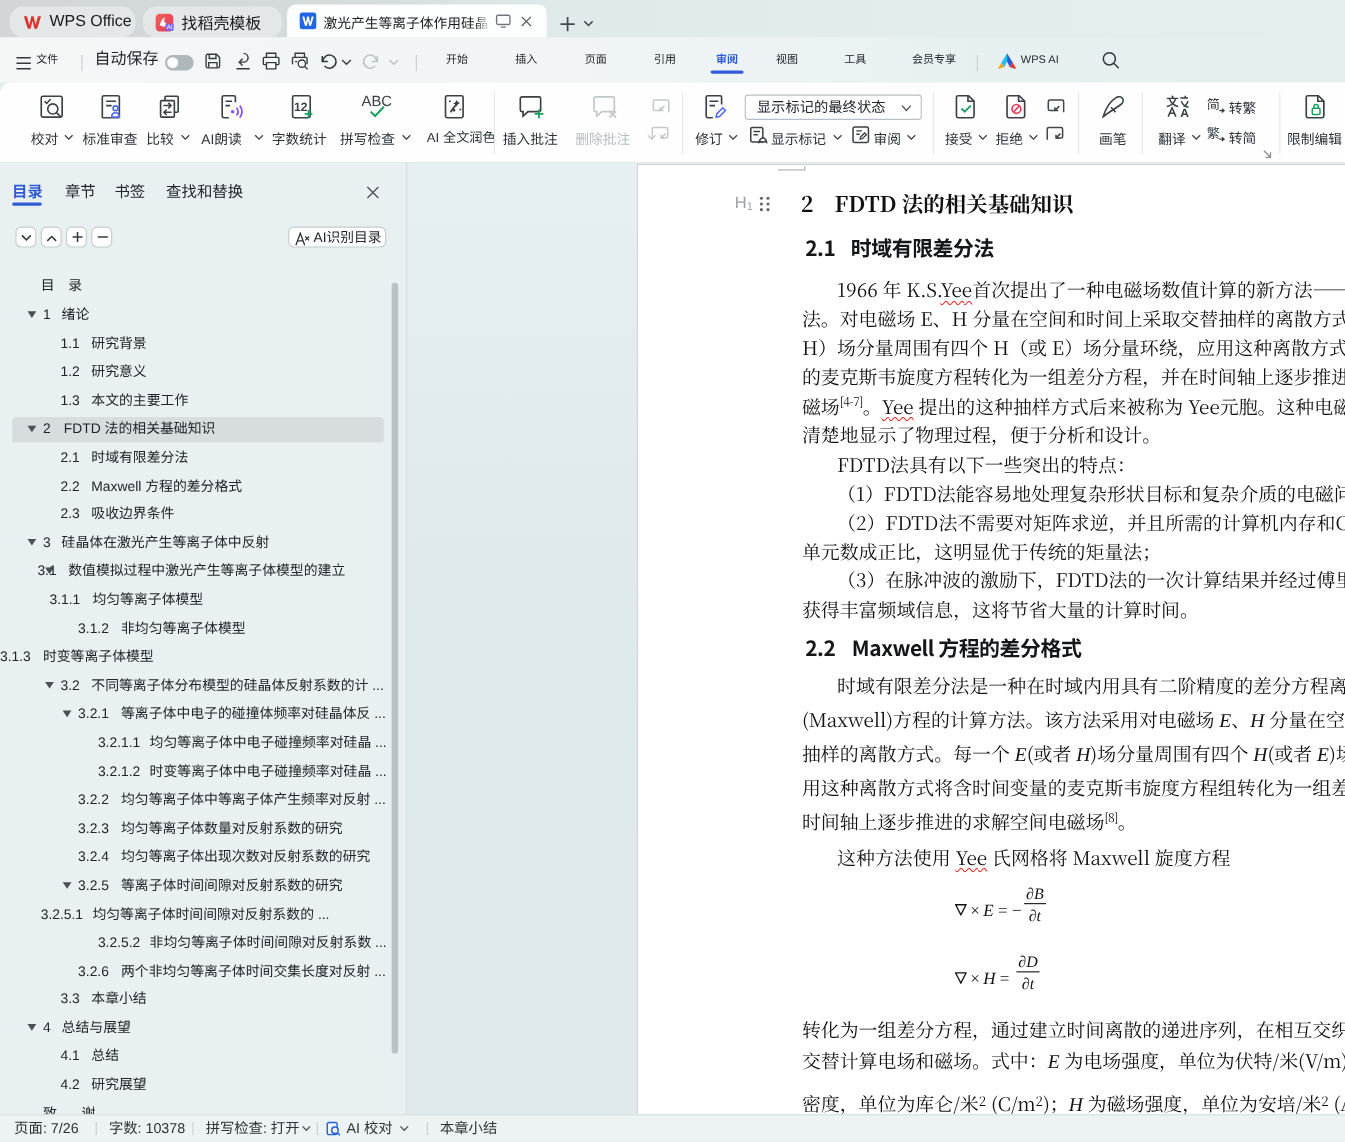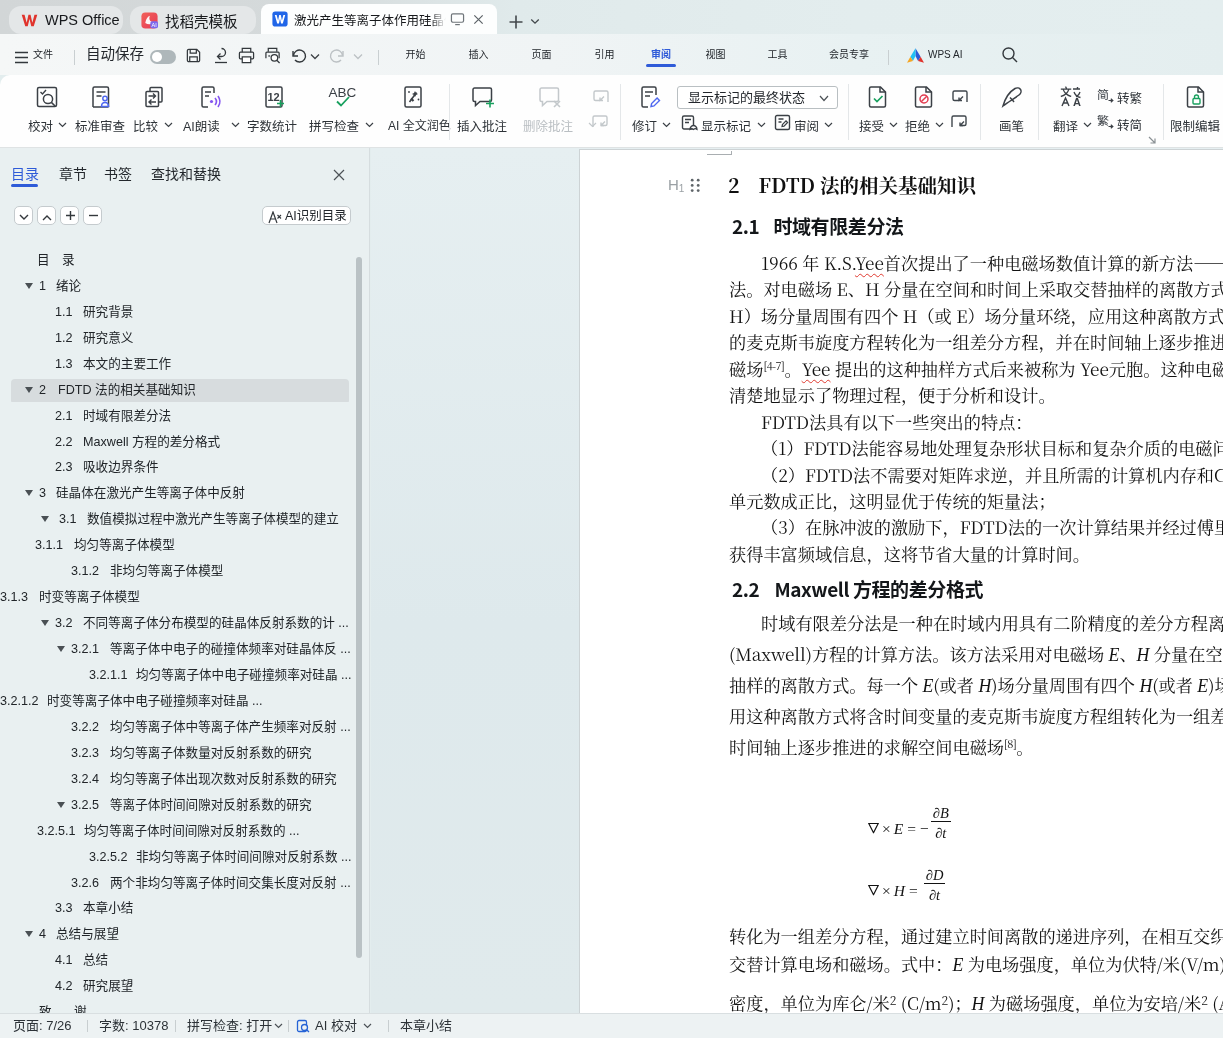--- a/index.html
+++ b/index.html
@@ -405,20 +405,21 @@
       <div class="bl" style="left:181px;top:313.5px">（2）FDTD法不需要对矩阵求逆，并且所需的计算机内存和CPU时间与分割</div>
       <div class="bl" style="left:149px;top:339.9px">单元数成正比，这明显优于传统的矩量法；</div>
       <div class="bl" style="left:181px;top:366.3px">（3）在脉冲波的激励下，FDTD法的一次计算结果并经过傅里叶变换可以</div>
       <div class="bl" style="left:149px;top:392.8px">获得丰富频域信息，这将节省大量的计算时间。</div>
       <div class="abs h2line" style="left:152px;top:427px;font-size:19px;white-space:nowrap"><span style="margin-right:15px">2.2</span>Maxwell 方程的差分格式</div>
       <div class="bl" style="left:181px;top:462.3px">时域有限差分法是一种在时域内用具有二阶精度的差分方程离散化麦克斯韦</div>
       <div class="bl" style="left:149px;top:493.3px">(Maxwell)方程的计算方法。该方法采用对电磁场 <i>E</i>、<i>H</i> 分量在空间和时间上交替</div>
       <div class="bl" style="left:149px;top:524.3px">抽样的离散方式。每一个 <i>E</i>(或者 <i>H</i>)场分量周围有四个 <i>H</i>(或者 <i>E</i>)场分量环绕，应</div>
       <div class="bl" style="left:149px;top:555.4px">用这种离散方式将含时间变量的麦克斯韦旋度方程组转化为一组差分方程，在</div>
       <div class="bl" style="left:149px;top:586.4px">时间轴上逐步推进的求解空间电磁场<sup class="ref">[8]</sup>。</div>
+      <div class="bl" style="left:181px;top:617.5px">这种方法使用 <span class="wavy">Yee</span> 氏网格将 Maxwell 旋度方程</div>
       <div class="fwrap" style="left:288px;top:653px">
         <span class="fmain"><svg width="11" height="11" viewBox="0 0 11 11" style="margin-right:3px">
               <path d="M0.8 1 H10.2 L5.5 10.2 Z" fill="none" stroke="#121212" stroke-width="1.2"></path>
             </svg>×<i style="margin-left:3px">E</i><span style="margin:0 4px">=</span>−</span>
         <span class="frac">
             <span class="ftop">∂<i>B</i></span>
             <span class="fbot">∂<i>t</i></span>
           </span>
       </div>
       <div class="fwrap" style="left:288px;top:715px">
@@ -429,21 +430,21 @@
             <span class="ftop">∂<i>D</i></span>
             <span class="fbot">∂<i>t</i></span>
           </span>
       </div>
       <div class="bl" style="left:149px;top:774.8px">转化为一组差分方程，通过建立时间离散的递进序列，在相互交织的网络空间中</div>
       <div class="bl" style="left:149px;top:803.2px">交替计算电场和磁场。式中：<i>E</i> 为电场强度，单位为伏特/米(V/m)； 为电通量</div>
       <div class="bl" style="left:149px;top:841.7px">密度，单位为库仑/米<sup class="ref2">2</sup> (C/m<sup class="ref2">2</sup>)；<i>H</i> 为磁场强度，单位为安培/米<sup class="ref2">2</sup> (A/m)；</div>
     </div>
   </div>
   <div id="sidebar">
-    <span class="stab" style="left:11px;color:#2e5bd8;font-weight:400">目录</span>
+    <span class="stab" style="left:11px;color:#2e5bd8;font-weight:700">目录</span>
     <span class="stab" style="left:59px">章节</span>
     <span class="stab" style="left:104px">书签</span>
     <span class="stab" style="left:151px">查找和替换</span>
     <svg class="abs" style="left:333px;top:21px" width="12" height="12" viewBox="0 0 12 12">
         <path d="M1 1 L11 11 M11 1 L1 11" stroke="#4c5257" stroke-width="1.2"></path>
       </svg>
     <div class="abs" style="left:11px;top:36px;width:27px;height:3px;border-radius:2px;background:#2e5bd8"></div>
     <div class="sbtn" style="left:14px"><svg width="10" height="7" viewBox="0 0 10 7" style="margin:5px 0 0 4px">
           <path d="M1 1 L5 5 L9 1" fill="none" stroke="#33383c" stroke-width="1.4"></path>
         </svg></div>
@@ -467,28 +468,28 @@
       <div class="tocrow" style="top:100px"><span style="position:relative;padding-left:37px;display:inline-block"><span class="n" style="width:25px">目</span>录</span></div>
       <div class="tocrow" style="top:126px"><i class="tarr" style="left:25px"></i><span style="position:relative;padding-left:39px;display:inline-block"><span class="n" style="width:17px">1</span>绪论</span></div>
       <div class="tocrow" style="top:152px"><span style="position:relative;padding-left:55px;display:inline-block"><span class="n" style="width:28px">1.1</span>研究背景</span></div>
       <div class="tocrow" style="top:178px"><span style="position:relative;padding-left:55px;display:inline-block"><span class="n" style="width:28px">1.2</span>研究意义</span></div>
       <div class="tocrow" style="top:204px"><span style="position:relative;padding-left:55px;display:inline-block"><span class="n" style="width:28px">1.3</span>本文的主要工作</span></div>
       <div class="tocrow" style="top:230px"><b class="abs" style="left:11px;top:1px;width:338px;height:25px;background:#d7dcde;border-radius:4px"></b><i class="tarr" style="left:25px"></i><span style="position:relative;padding-left:39px;display:inline-block"><span class="n" style="width:19px">2</span>FDTD 法的相关基础知识</span></div>
       <div class="tocrow" style="top:256px"><span style="position:relative;padding-left:55px;display:inline-block"><span class="n" style="width:28px">2.1</span>时域有限差分法</span></div>
       <div class="tocrow" style="top:282px"><span style="position:relative;padding-left:55px;display:inline-block"><span class="n" style="width:28px">2.2</span>Maxwell 方程的差分格式</span></div>
       <div class="tocrow" style="top:307px"><span style="position:relative;padding-left:55px;display:inline-block"><span class="n" style="width:28px">2.3</span>吸收边界条件</span></div>
       <div class="tocrow" style="top:333px"><i class="tarr" style="left:25px"></i><span style="position:relative;padding-left:39px;display:inline-block"><span class="n" style="width:17px">3</span>硅晶体在激光产生等离子体中反射</span></div>
-      <div class="tocrow" style="top:359px"><i class="tarr" style="left:41px"></i><span style="position:relative;padding-left:59px;display:inline-block"><span class="n" style="width:28px">3.1</span>数值模拟过程中激光产生等离子体模型的建立</span></div>
-      <div class="tocrow" style="top:385px"><span style="position:relative;padding-left:35px;display:inline-block"><span class="n" style="width:39px">3.1.1</span>均匀等离子体模型</span></div>
+      <div class="tocrow" style="top:359px"><i class="tarr" style="left:41px"></i><span style="position:relative;padding-left:34px;display:inline-block"><span class="n" style="width:28px">3.1</span>数值模拟过程中激光产生等离子体模型的建立</span></div>
+      <div class="tocrow" style="top:385px"><span style="position:relative;padding-left:45px;display:inline-block"><span class="n" style="width:39px">3.1.1</span>均匀等离子体模型</span></div>
       <div class="tocrow" style="top:411px"><span style="position:relative;padding-left:71px;display:inline-block"><span class="n" style="width:39px">3.1.2</span>非均匀等离子体模型</span></div>
       <div class="tocrow" style="top:437px"><span style="position:relative;display:inline-block"><span class="n" style="width:39px">3.1.3</span>时变等离子体模型</span></div>
       <div class="tocrow" style="top:463px"><i class="tarr" style="left:41px"></i><span style="position:relative;padding-left:55px;display:inline-block"><span class="n" style="width:28px">3.2</span>不同等离子体分布模型的硅晶体反射系数的计 ...</span></div>
       <div class="tocrow" style="top:489px"><i class="tarr" style="left:57px"></i><span style="position:relative;padding-left:71px;display:inline-block"><span class="n" style="width:39px">3.2.1</span>等离子体中电子的碰撞体频率对硅晶体反 ...</span></div>
       <div class="tocrow" style="top:515px"><span style="position:relative;padding-left:89px;display:inline-block"><span class="n" style="width:47px">3.2.1.1</span>均匀等离子体中电子碰撞频率对硅晶 ...</span></div>
-      <div class="tocrow" style="top:541px"><span style="position:relative;display:inline-block"><span class="n" style="width:47px">3.2.1.2</span>时变等离子体中电子碰撞频率对硅晶 ...</span></div>
+      <div class="tocrow" style="top:541px"><span style="position:relative;padding-left:89px;display:inline-block"><span class="n" style="width:47px">3.2.1.2</span>时变等离子体中电子碰撞频率对硅晶 ...</span></div>
       <div class="tocrow" style="top:567px"><span style="position:relative;padding-left:71px;display:inline-block"><span class="n" style="width:39px">3.2.2</span>均匀等离子体中等离子体产生频率对反射 ...</span></div>
       <div class="tocrow" style="top:593px"><span style="position:relative;padding-left:71px;display:inline-block"><span class="n" style="width:39px">3.2.3</span>均匀等离子体数量对反射系数的研究</span></div>
       <div class="tocrow" style="top:619px"><span style="position:relative;padding-left:71px;display:inline-block"><span class="n" style="width:39px">3.2.4</span>均匀等离子体出现次数对反射系数的研究</span></div>
       <div class="tocrow" style="top:645px"><i class="tarr" style="left:57px"></i><span style="position:relative;padding-left:71px;display:inline-block"><span class="n" style="width:39px">3.2.5</span>等离子体时间间隙对反射系数的研究</span></div>
       <div class="tocrow" style="top:671px"><span style="position:relative;padding-left:37px;display:inline-block"><span class="n" style="width:47px">3.2.5.1</span>均匀等离子体时间间隙对反射系数的 ...</span></div>
       <div class="tocrow" style="top:697px"><span style="position:relative;padding-left:89px;display:inline-block"><span class="n" style="width:47px">3.2.5.2</span>非均匀等离子体时间间隙对反射系数 ...</span></div>
       <div class="tocrow" style="top:723px"><span style="position:relative;padding-left:71px;display:inline-block"><span class="n" style="width:39px">3.2.6</span>两个非均匀等离子体时间交集长度对反射 ...</span></div>
       <div class="tocrow" style="top:748px"><span style="position:relative;padding-left:55px;display:inline-block"><span class="n" style="width:28px">3.3</span>本章小结</span></div>
       <div class="tocrow" style="top:774px"><i class="tarr" style="left:25px"></i><span style="position:relative;padding-left:39px;display:inline-block"><span class="n" style="width:17px">4</span>总结与展望</span></div>
       <div class="tocrow" style="top:800px"><span style="position:relative;padding-left:55px;display:inline-block"><span class="n" style="width:28px">4.1</span>总结</span></div>

